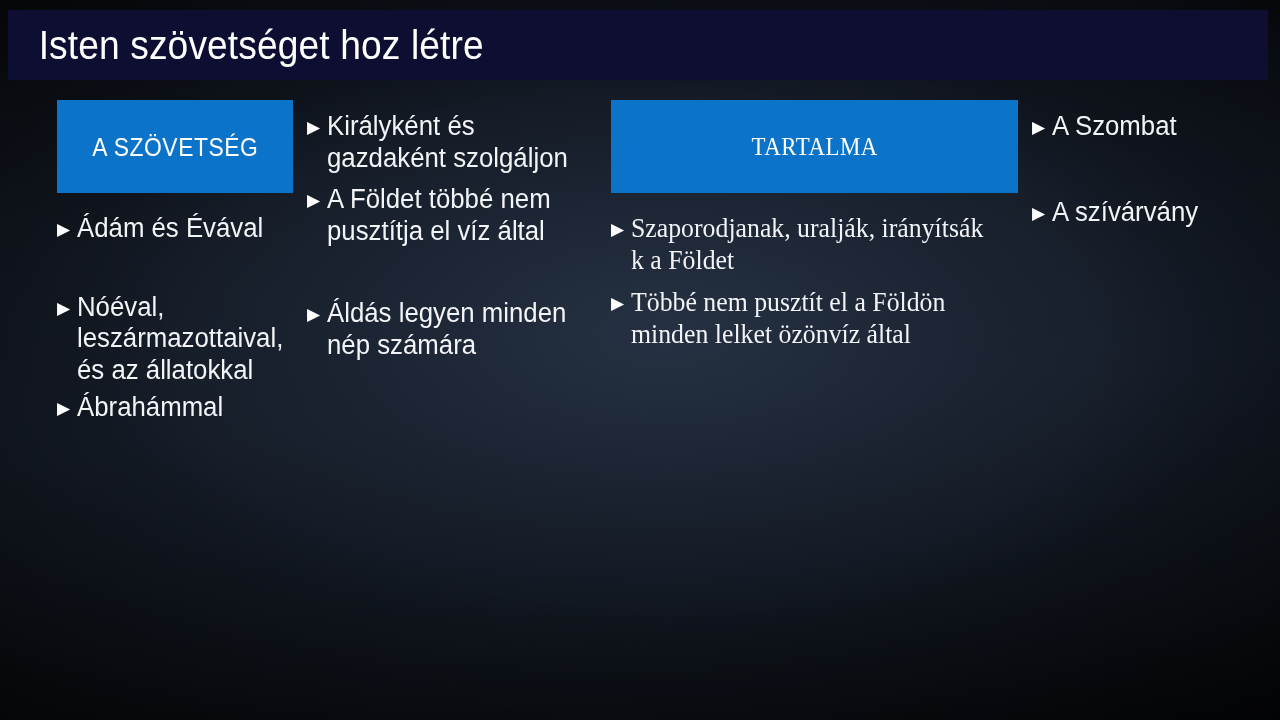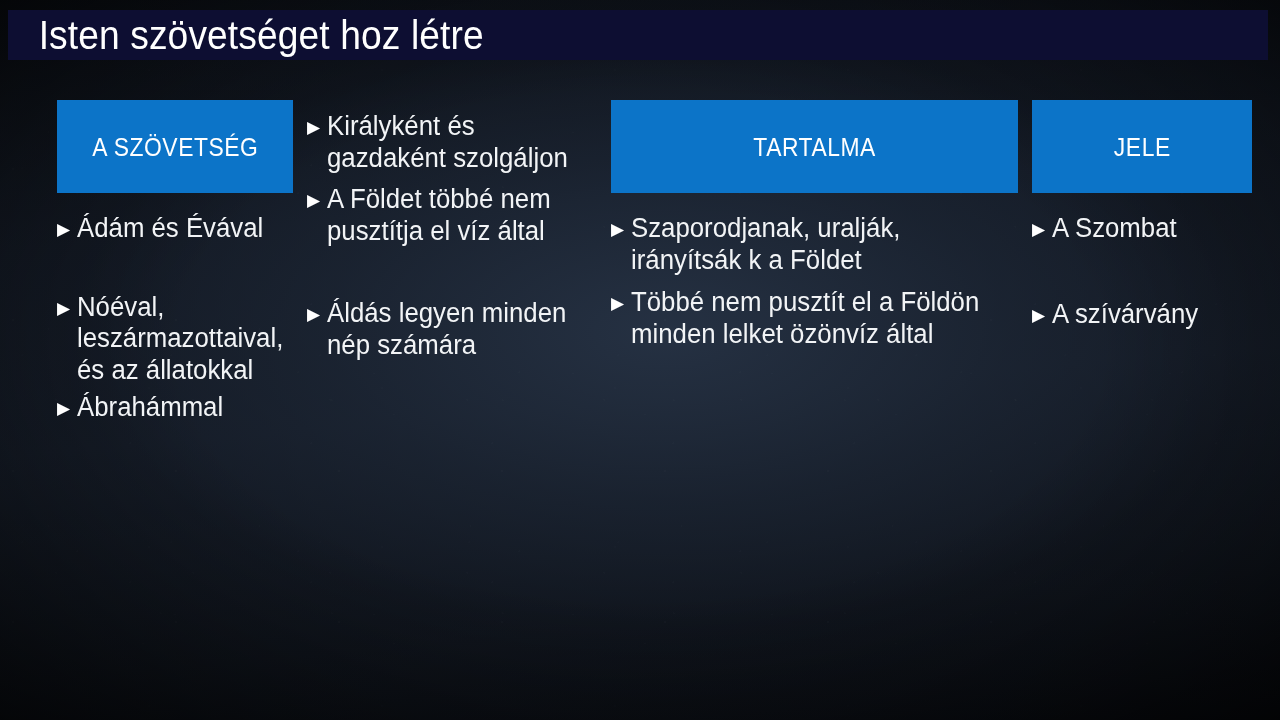--- a/index.html
+++ b/index.html
@@ -56,21 +56,21 @@
     background:
       radial-gradient(ellipse 78% 76% at 50% 48%, rgba(0,0,0,0) 46%, rgba(0,0,0,0.42) 78%, rgba(0,0,0,0.76) 100%);
   }
 
   
   .title-bar {
     position: absolute;
     left: 8px;
     top: 10px;
     width: 1260px;
-    height: 50px;
+    height: 70px;
     background: #0d0e32;
     box-sizing: border-box;
     display: flex;
     align-items: center;
   }
 
   .title-text {
     color: #ffffff;
     font-size: 40px;
     font-weight: 300;
@@ -96,21 +96,21 @@
 
   .column {
     display: flex;
     flex-direction: column;
     height: 100%;
     gap: 9px;
   }
 
   .col-0 { width: 236px; }
   .col-1 { width: 290px; }
-  .col-2 { width: 407px; }
+  .col-2 { width: 407px; font-family: Liberation Serif, serif; }
   .col-3 { width: 220px; }
 
   .col-header {
     height: 93px;
     background: #0c74c8;
     display: flex;
     align-items: center;
     justify-content: center;
     box-sizing: border-box;
     flex: none;
@@ -231,23 +231,20 @@
           <span class="bullet-label">Szaporodjanak, uralják, irányítsák k a Földet</span>
         </div>
         <div class="bullet-item">
           <span class="bullet-mark">▶</span>
           <span class="bullet-label">Többé nem pusztít el a Földön minden lelket özönvíz által</span>
         </div>
       </div>
     </div>
 
     <div class="column col-3">
-      <div class="col-header">
-        <span class="col-header-text">JELE</span>
-      </div>
       <div class="col-body">
         <div class="bullet-item">
           <span class="bullet-mark">▶</span>
           <span class="bullet-label">A Szombat</span>
         </div>
         <div class="bullet-item">
           <span class="bullet-mark">▶</span>
           <span class="bullet-label">A szívárvány</span>
         </div>
       </div>

